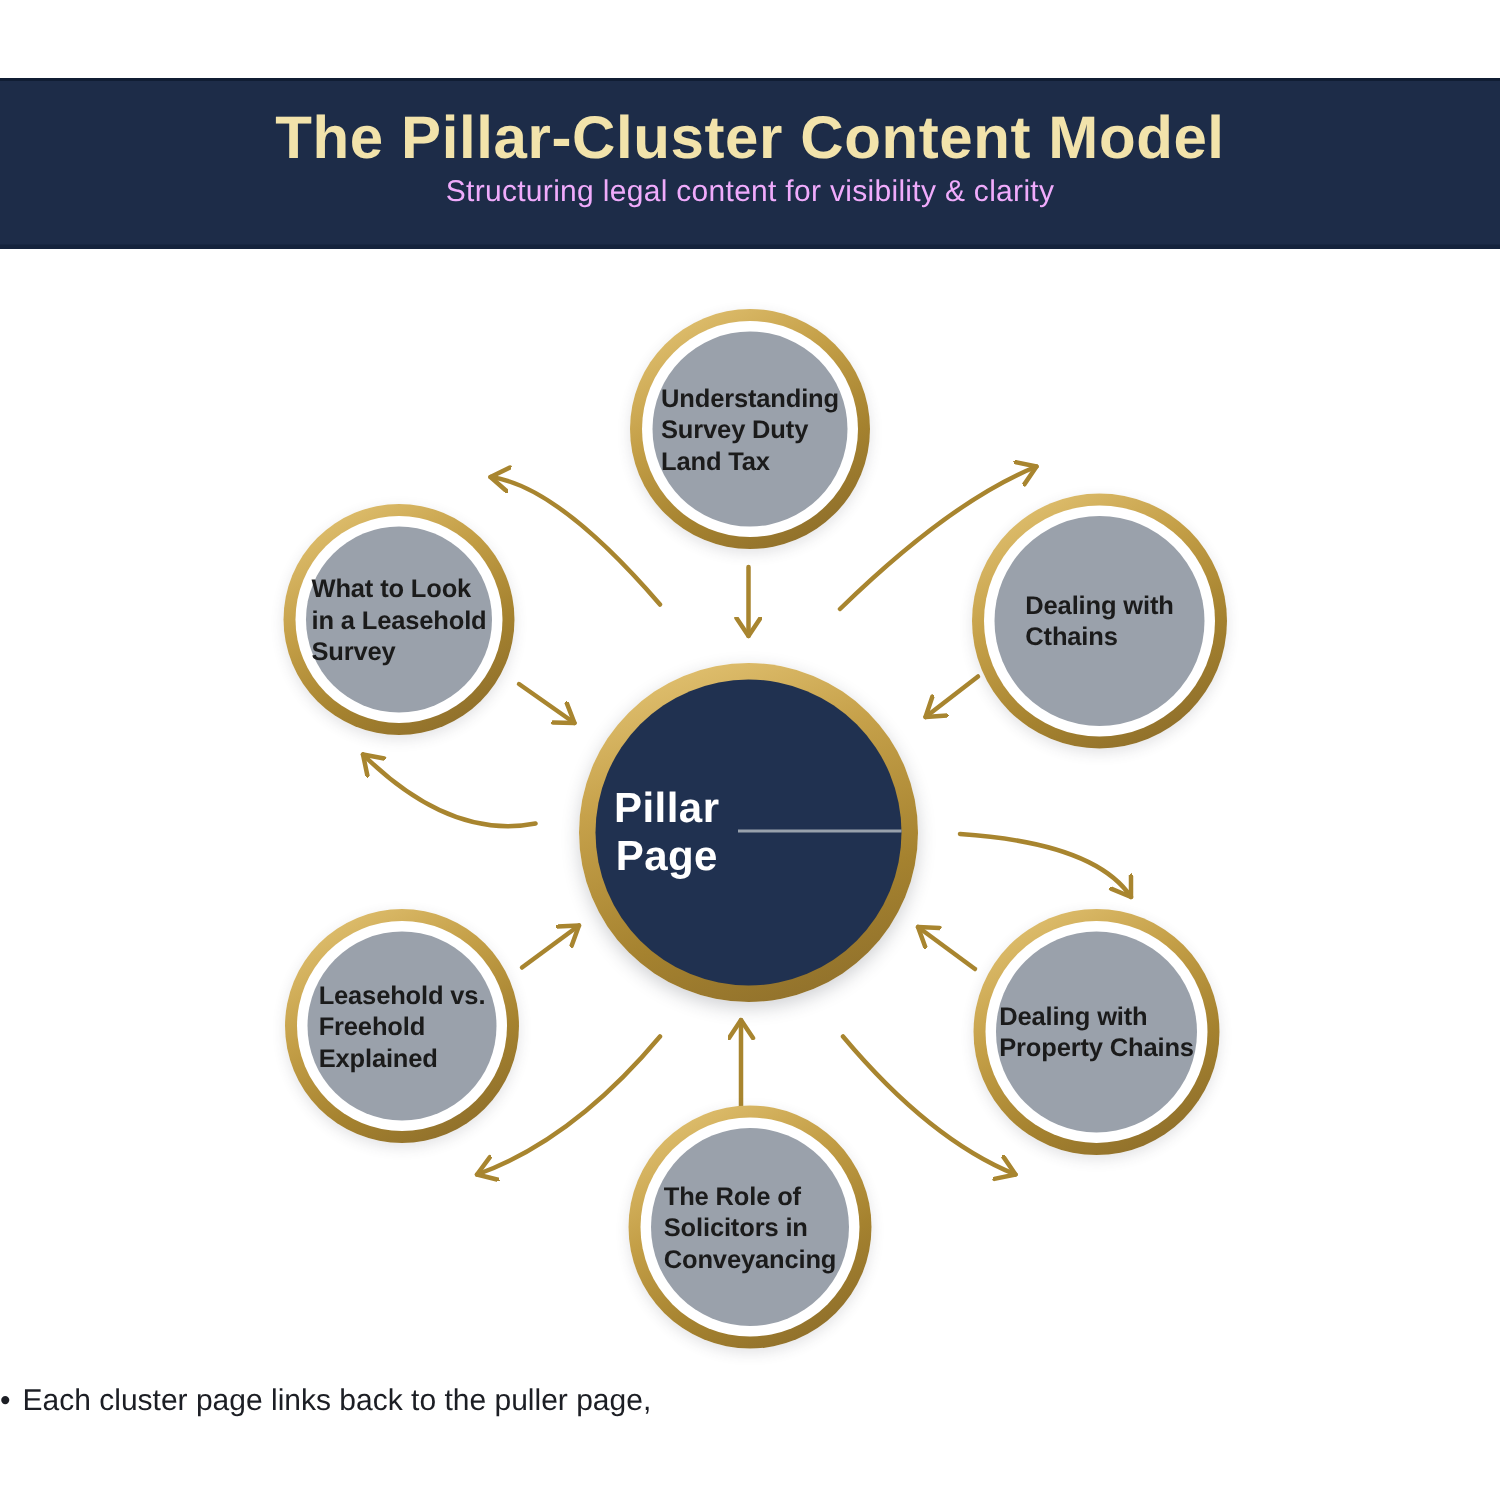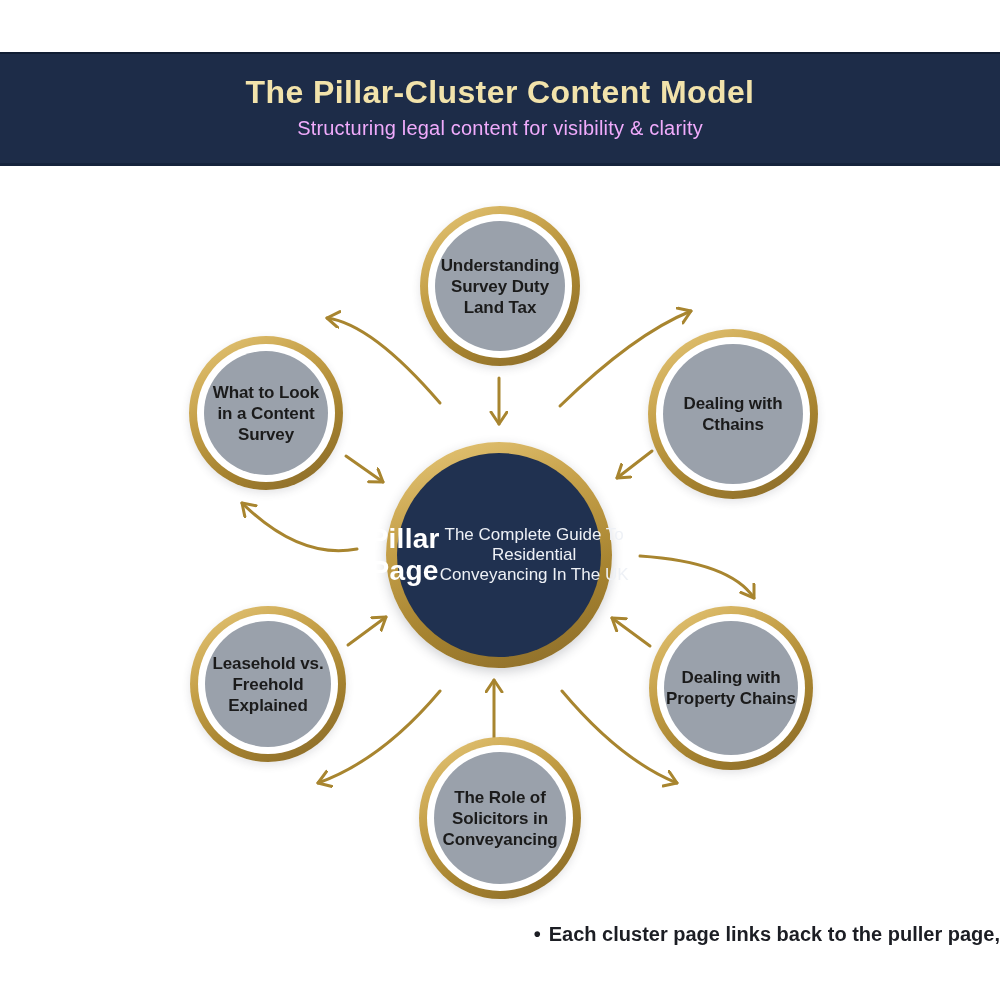--- a/index.html
+++ b/index.html
@@ -21,21 +21,21 @@
   
   .banner{
     position:absolute;left:0;top:52px;width:1000px;height:114px;
     background:var(--banner-navy);
     border-top:2px solid #101d33;
     border-bottom:3px solid #15233c;
     text-align:center;
     padding-top:21px;
   }
   .banner h1{
-    font-size:32px;line-height:34px;font-weight:700;
+    font-size:40px;line-height:34px;font-weight:700;
     color:var(--title-gold);letter-spacing:.4px;
   }
   .banner p{
     margin-top:7px;font-size:20px;line-height:24px;font-weight:400;
     color:#f0abfc;letter-spacing:.2px;
   }
   
   .arrows{position:absolute;left:0;top:0;width:1000px;height:1000px;}
   .arrows path.shaft{
     fill:none;stroke:var(--arrow-gold);stroke-width:3;stroke-linecap:round;
@@ -47,21 +47,21 @@
     background:linear-gradient(150deg,#e0c070 8%,#c49f47 38%,#a5822f 66%,#8a6b2a 95%);
     padding:8px;
     box-shadow:0 3px 9px rgba(60,60,70,.14);
   }
   .ring-white{
     width:100%;height:100%;border-radius:50%;background:#ffffff;padding:7px;
   }
   .ring-gray{
     width:100%;height:100%;border-radius:50%;
     background:var(--circle-gray);
-    display:flex;align-items:center;justify-content:center;text-align:center;
+    display:flex;align-items:center;justify-content:center;text-align:left;
   }
   .cluster-label{
     font-size:17px;line-height:21px;font-weight:700;color:var(--text-dark);
     letter-spacing:-.1px;
   }
   .cluster-label div{white-space:nowrap;}
   .c-top{left:420px;top:206px;width:160px;height:160px;}
   .c-top-left{left:189px;top:336px;width:154px;height:154px;}
   .c-top-right{left:648px;top:329px;width:170px;height:170px;}
   .c-bottom-left{left:190px;top:606px;width:156px;height:156px;}
@@ -80,21 +80,21 @@
     display:flex;flex-direction:row;align-items:center;justify-content:center;
     text-align:center;color:var(--text-light);
   }
   .pillar-title{font-size:28px;line-height:32px;font-weight:700;letter-spacing:.3px;}
   .pillar-divider{width:168px;height:2px;background:#98a1ac;margin:8px auto 10px;}
   .pillar-sub{font-size:17px;line-height:20px;font-weight:400;color:#eef1f6;}
   .pillar-sub div{white-space:nowrap;}
   
   .footer{
     position:absolute;left:0;top:922px;width:1000px;
-    text-align:right;color:#1c1e24;font-size:20px;line-height:24px;font-weight:700;
+    text-align:left;color:#1c1e24;font-size:20px;line-height:24px;font-weight:400;
   }
   .footer .bullet{margin-right:8px;}
 </style>
 </head>
 <body>
 
 <div class="stage">
 
   <header class="banner">
     <h1>The Pillar-Cluster Content Model</h1>
@@ -139,21 +139,21 @@
         </div>
       </div>
     </div>
   </div>
 
   <div class="cluster c-top-left">
     <div class="ring-white">
       <div class="ring-gray">
         <div class="cluster-label">
           <div>What to Look</div>
-          <div>in a Content</div>
+          <div>in a Leasehold</div>
           <div>Survey</div>
         </div>
       </div>
     </div>
   </div>
 
   <div class="cluster c-top-right">
     <div class="ring-white">
       <div class="ring-gray">
         <div class="cluster-label">
@@ -196,25 +196,20 @@
           <div>Conveyancing</div>
         </div>
       </div>
     </div>
   </div>
 
   <div class="pillar">
     <div class="pillar-inner">
       <div class="pillar-title">Pillar Page</div>
       <div class="pillar-divider"></div>
-      <div class="pillar-sub">
-        <div>The Complete Guide To</div>
-        <div>Residential</div>
-        <div>Conveyancing In The UK</div>
-      </div>
     </div>
   </div>
 
   <div class="footer">
     <div><span class="bullet">•</span><span>Each cluster page links back to the puller page,</span></div>
   </div>
 
 </div>
 
 </body></html>

